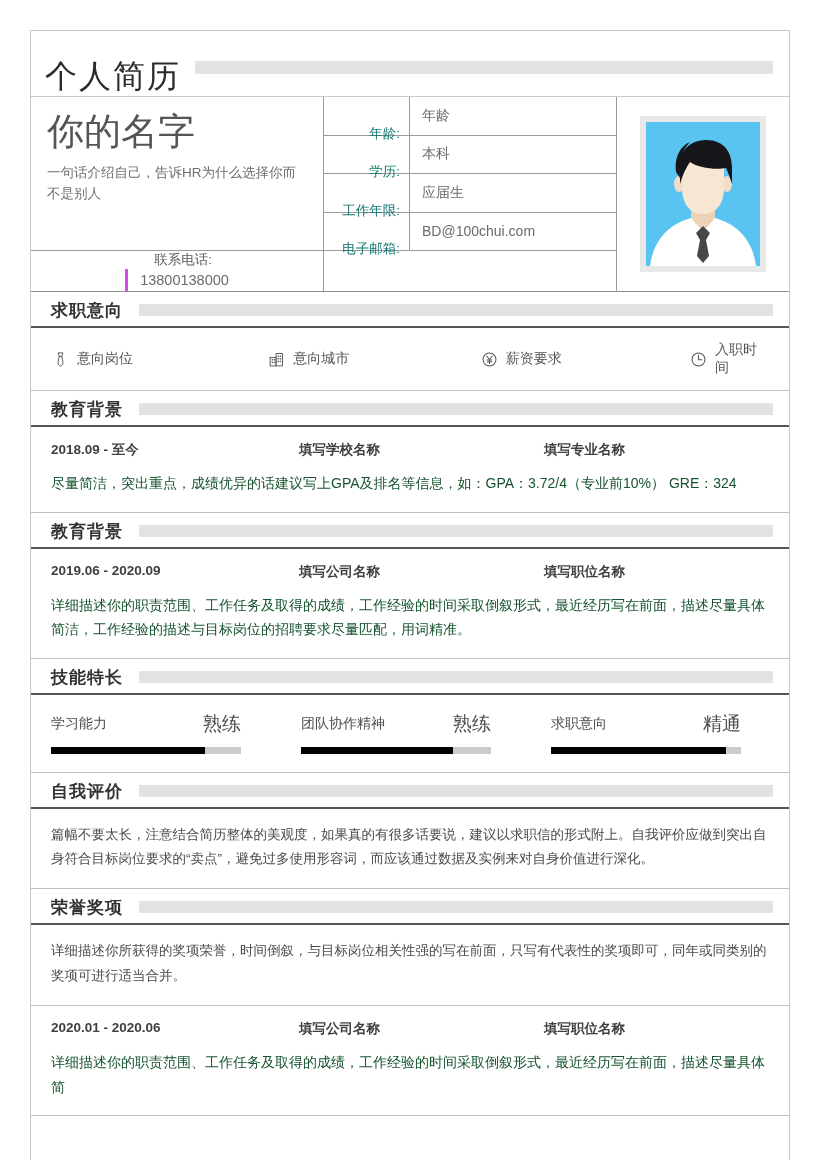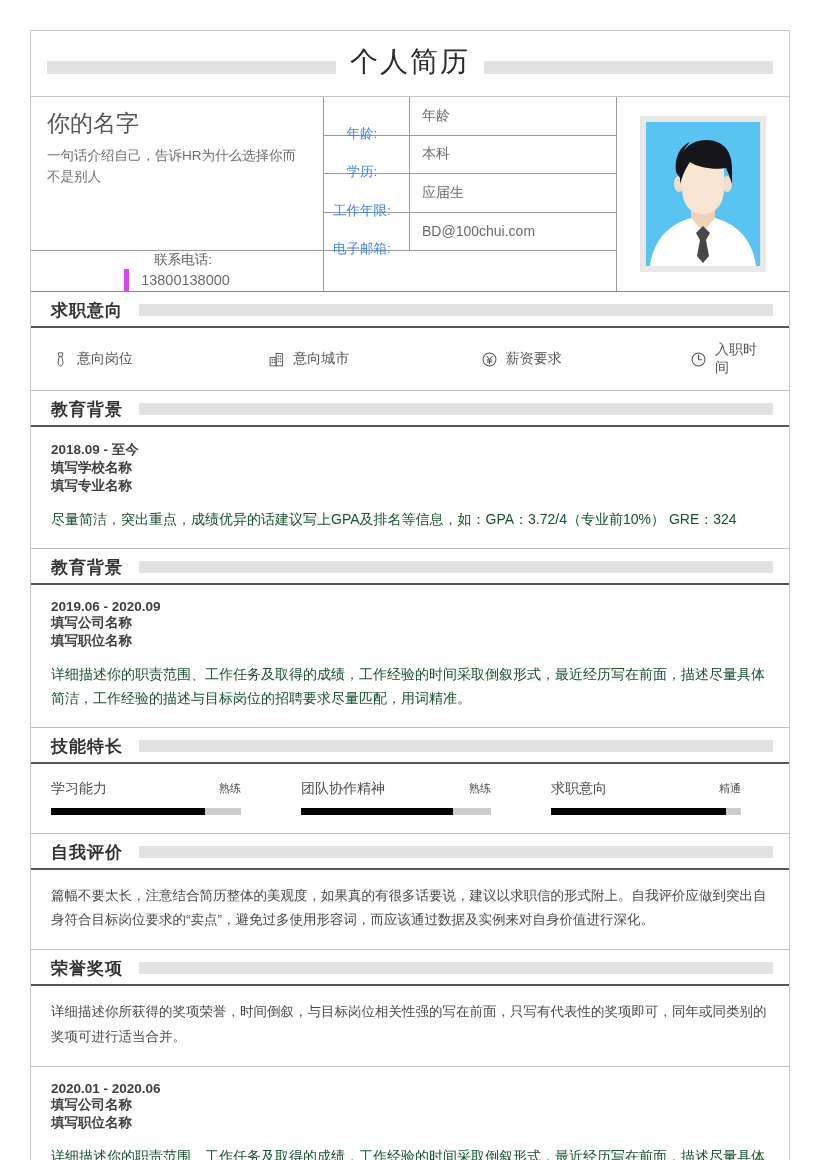--- a/index.html
+++ b/index.html
@@ -40,23 +40,23 @@
     left: 16px;
     right: 16px;
     top: 30px;
     height: 13px;
     background: #e2e2e2;
   }
   .title-band .title-text {
     position: absolute;
     left: 0;
     right: 0;
-    top: 12px;
-    text-align: center;
-    font-size: 28px;
+    top: 24px;
+    text-align: left;
+    font-size: 32px;
     font-weight: 400;
     color: #2b2b2b;
     letter-spacing: 2px;
     background: transparent;
   }
   .title-text span {
     background: #ffffff;
     padding: 0 14px;
   }
 
@@ -73,21 +73,21 @@
     box-sizing: border-box;
     display: flex;
     flex-direction: column;
   }
   .name-box {
     flex: 1;
     padding: 12px 16px 0 16px;
     box-sizing: border-box;
   }
   .name {
-    font-size: 23px;
+    font-size: 37px;
     color: #555555;
     line-height: 1.25;
     margin-bottom: 8px;
   }
   .tagline {
     font-size: 13.5px;
     color: #6e6e6e;
     line-height: 1.55;
   }
   .phone-row {
@@ -101,21 +101,21 @@
   .phone-label {
     width: 88px;
     text-align: right;
     padding-right: 9px;
     font-size: 13.5px;
     color: #5d5d5d;
     box-sizing: border-box;
   }
   .phone-value {
     flex: 1;
-    border-left: 5px solid #d946ef;
+    border-left: 3px solid #d946ef;
     height: 100%;
     display: flex;
     align-items: center;
     padding-left: 12px;
     font-size: 14.5px;
     color: #6b6b6b;
     box-sizing: border-box;
   }
 
   .hdr-mid {
@@ -128,24 +128,24 @@
   .fld-row {
     height: 38.5px;
     display: flex;
     align-items: center;
     border-bottom: 1px solid #9a9a9a;
     box-sizing: border-box;
   }
   .fld-row:last-child { border-bottom: none; }
   .fld-label {
     width: 85px;
-    text-align: center;
+    text-align: right;
     padding-right: 9px;
     font-size: 13.5px;
-    color: #3b82f6;
+    color: #0f766e;
     box-sizing: border-box;
     margin-top: 36px;
   }
   .fld-value {
     flex: 1;
     height: 100%;
     border-left: 1px solid #9a9a9a;
     display: flex;
     align-items: center;
     padding-left: 12px;
@@ -236,21 +236,20 @@
   
   .entry {
     padding: 14px 0 16px 0;
   }
   .entry-top {
     display: flex;
     font-size: 13.5px;
     font-weight: bold;
     color: #3f3f3f;
     margin-bottom: 12px;
-    flex-direction: column;
   }
   .et-date  { width: 248px; }
   .et-org   { width: 245px; }
   .et-role  { flex: 1; }
   .entry-desc {
     font-size: 14px;
     color: #14532d;
     line-height: 1.75;
   }
 
@@ -271,21 +270,21 @@
     margin-right: 60px;
   }
   .skill:last-child { margin-right: 0; }
   .skill-top {
     display: flex;
     justify-content: space-between;
     align-items: center;
     margin-bottom: 10px;
   }
   .skill-name { font-size: 14px; color: #4d4d4d; }
-  .skill-level { font-size: 11px; color: #4d4d4d; }
+  .skill-level { font-size: 19px; color: #4d4d4d; }
   .skill-track {
     height: 7px;
     background: #cccccc;
     position: relative;
   }
   .skill-fill {
     position: absolute;
     left: 0; top: 0; bottom: 0;
     background: #000000;
   }

